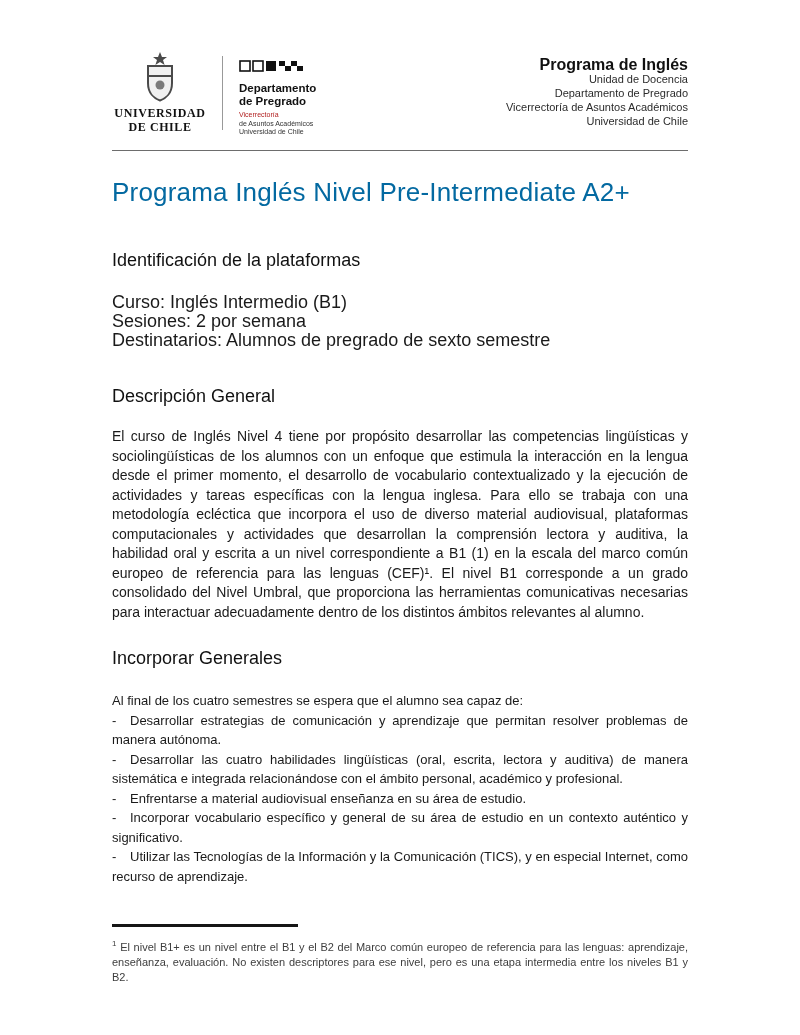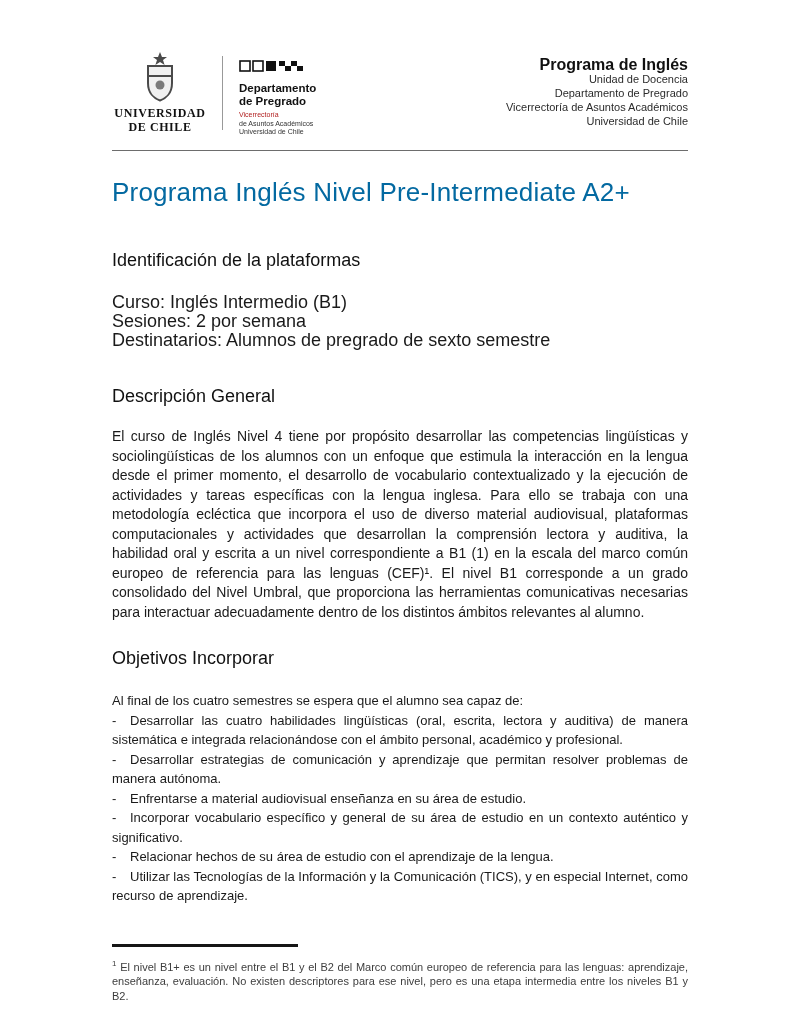--- a/index.html
+++ b/index.html
@@ -111,29 +111,28 @@
   <h2 class="sec h-ident">Identificación de la plataformas</h2>
   <div class="ident">
     <p>Curso: Inglés Intermedio (B1)</p>
     <p>Sesiones: 2 por semana</p>
     <p>Destinatarios: Alumnos de pregrado de sexto semestre</p>
   </div>
 
   <h2 class="sec h-desc">Descripción General</h2>
   <p class="para">El curso de Inglés Nivel 4 tiene por propósito desarrollar las competencias lingüísticas y sociolingüísticas de los alumnos con un enfoque que estimula la interacción en la lengua desde el primer momento, el desarrollo de vocabulario contextualizado y la ejecución de actividades y tareas específicas con la lengua inglesa.  Para ello se trabaja con una metodología ecléctica que incorpora el uso de diverso material audiovisual, plataformas computacionales y actividades que desarrollan la comprensión lectora y auditiva, la habilidad oral y escrita a un nivel correspondiente a B1 (1) en la escala del marco común europeo de referencia para las lenguas (CEF)¹. El nivel B1 corresponde a un grado consolidado del Nivel Umbral, que proporciona las herramientas comunicativas necesarias para interactuar adecuadamente dentro de los distintos ámbitos relevantes al alumno.</p>
 
-  <h2 class="sec h-obj">Objetivos Incorporar</h2>
+  <h2 class="sec h-obj">Incorporar Generales</h2>
   <p class="intro">Al final de los cuatro semestres se espera que el alumno sea capaz de:</p>
 
   <div class="obj-list">
+    <p><span class="dash">-</span><span>Desarrollar estrategias de comunicación y aprendizaje que permitan resolver problemas de manera autónoma.</span></p>
     <p><span class="dash">-</span><span>Desarrollar las cuatro habilidades lingüísticas (oral, escrita, lectora y auditiva) de manera sistemática e integrada relacionándose con el ámbito personal, académico y profesional.</span></p>
-    <p><span class="dash">-</span><span>Desarrollar estrategias de comunicación y aprendizaje que permitan resolver problemas de manera autónoma.</span></p>
     <p><span class="dash">-</span><span>Enfrentarse a material audiovisual enseñanza en su área de estudio.</span></p>
     <p><span class="dash">-</span><span>Incorporar vocabulario específico y general de su área de estudio en un contexto auténtico y significativo.</span></p>
-    <p><span class="dash">-</span><span>Relacionar hechos de su área de estudio con el aprendizaje de la lengua.</span></p>
     <p><span class="dash">-</span><span>Utilizar las Tecnologías de la Información y la Comunicación (TICS), y en especial Internet, como recurso de aprendizaje.</span></p>
   </div>
 
   <footer class="footnote-area">
     <div class="fn-rule"></div>
     <p class="footnote"><sup>1</sup> <span>El nivel B1+ es un nivel entre el B1 y el B2 del Marco común europeo de referencia para las lenguas: aprendizaje, enseñanza, evaluación. No existen descriptores para ese nivel, pero es una etapa intermedia entre los niveles B1 y B2.</span></p>
   </footer>
 
 </div>
 

